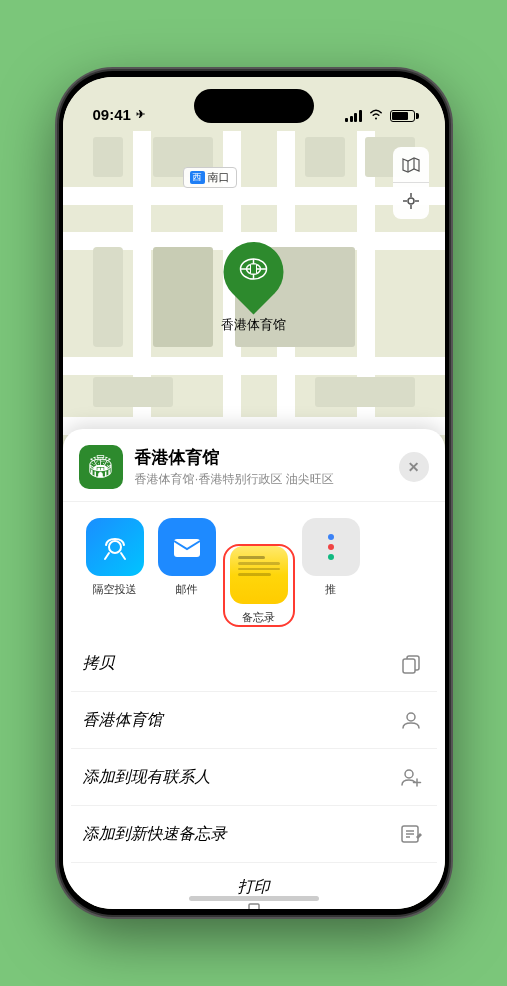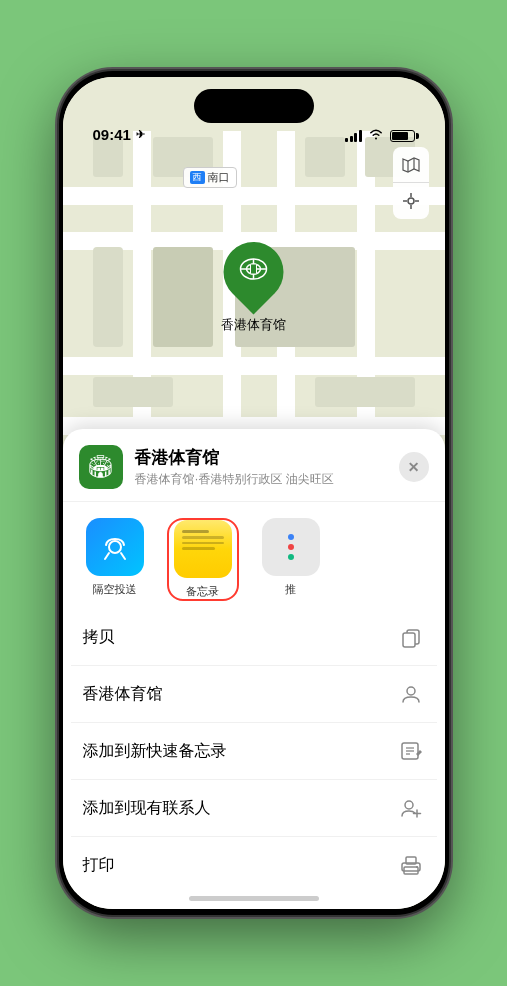--- a/index.html
+++ b/index.html
@@ -52,21 +52,20 @@
       position: absolute;
       top: 0;
       left: 0;
       right: 0;
       height: 54px;
       display: flex;
       align-items: flex-end;
       padding: 0 30px 8px;
       justify-content: space-between;
       z-index: 99;
-      margin-top: 20px;
     }
 
     .status-time {
       font-size: 15px;
       font-weight: 600;
       color: #000;
       display: flex;
       align-items: center;
       gap: 3px;
     }
@@ -297,21 +296,21 @@
       color: #888;
       font-size: 14px;
       font-weight: 600;
       cursor: pointer;
     }
 
     
     .share-row {
       display: flex;
       padding: 16px 16px 8px;
-      gap: 16px;
+      gap: 0;
       overflow-x: auto;
     }
 
     .share-item {
       display: flex;
       flex-direction: column;
       align-items: center;
       min-width: 72px;
       gap: 6px;
     }
@@ -332,32 +331,34 @@
       text-align: center;
     }
 
     .airdrop-bg { background: linear-gradient(135deg, #1a8eff, #00c4ff); }
     .messages-bg { background: #3cd44b; }
     .mail-bg { background: #1e8aff; }
 
     
     .action-list {
       padding: 0 8px;
+      font-style: italic;
     }
 
     .action-row {
       display: flex;
       align-items: center;
       padding: 14px 12px;
       border-bottom: 1px solid #f0f0f0;
       cursor: pointer;
     }
 
     .action-row:last-child {
       border-bottom: none;
+      flex-direction: column;
     }
 
     .action-text {
       flex: 1;
       font-size: 16px;
       color: #000;
     }
 
     .action-icon {
       width: 28px;
@@ -366,20 +367,21 @@
       align-items: center;
       justify-content: center;
       color: #888;
       font-size: 18px;
     }
 
     
     .notes-selected {
       border: 2px solid #ff3b30;
       border-radius: 16px;
+      margin-top: 26px;
     }
 
     
     .home-indicator {
       position: absolute;
       bottom: 8px;
       left: 50%;
       transform: translateX(-50%);
       width: 130px;
       height: 5px;
@@ -505,20 +507,29 @@
             <svg width="32" height="32" viewBox="0 0 32 32">
               <circle cx="16" cy="16" r="6" fill="none" stroke="#fff" stroke-width="2"></circle>
               <path d="M10 22 L6 28 M22 22 L26 28" stroke="#fff" stroke-width="2" stroke-linecap="round"></path>
               <path d="M7 14 Q8 8 16 8 Q24 8 25 14" stroke="#fff" stroke-width="2" fill="none" stroke-linecap="round"></path>
             </svg>
           </div>
           <span class="share-label">隔空投送</span>
         </div>
 
 
+        <div class="share-item">
+          <div class="share-icon-wrap mail-bg">
+            <svg width="32" height="32" viewBox="0 0 32 32">
+              <rect x="3" y="8" width="26" height="18" rx="3" fill="#fff"></rect>
+              <path d="M3 10 L16 18 L29 10" stroke="#1e8aff" stroke-width="2" fill="none"></path>
+            </svg>
+          </div>
+          <span class="share-label">邮件</span>
+        </div>
 
         <div class="share-item notes-selected">
           <div style="width:58px;height:58px;border-radius:13px;background:linear-gradient(180deg,#ffe96d 0%,#ffd60a 50%,#ffcc00 100%);display:flex;flex-direction:column;padding:10px 8px 8px;gap:3px;">
             <div style="height:3px;background:rgba(0,0,0,0.3);border-radius:2px;width:65%;"></div>
             <div style="height:2.5px;background:rgba(0,0,0,0.2);border-radius:2px;"></div>
             <div style="height:2.5px;background:rgba(0,0,0,0.2);border-radius:2px;"></div>
             <div style="height:2.5px;background:rgba(0,0,0,0.2);border-radius:2px;width:80%;"></div>
           </div>
           <span class="share-label">备忘录</span>
         </div>
@@ -544,50 +555,50 @@
             </svg>
           </div>
         </div>
 
         <div class="action-row">
           <span class="action-text">香港体育馆</span>
           <div class="action-icon">
             <svg width="22" height="22" viewBox="0 0 22 22">
               <circle cx="11" cy="8" r="4" fill="none" stroke="#888" stroke-width="1.5"></circle>
               <path d="M3 19 Q3 14 11 14 Q19 14 19 19" fill="none" stroke="#888" stroke-width="1.5" stroke-linecap="round"></path>
+            </svg>
+          </div>
+        </div>
+
+        <div class="action-row">
+          <span class="action-text">添加到现有联系人</span>
+          <div class="action-icon">
+            <svg width="22" height="22" viewBox="0 0 22 22">
+              <circle cx="9" cy="8" r="4" fill="none" stroke="#888" stroke-width="1.5"></circle>
+              <path d="M2 19 Q2 14 9 14 Q13 14 15 16" fill="none" stroke="#888" stroke-width="1.5" stroke-linecap="round"></path>
+              <line x1="17" y1="13" x2="17" y2="20" stroke="#888" stroke-width="1.5" stroke-linecap="round"></line>
+              <line x1="13.5" y1="16.5" x2="20.5" y2="16.5" stroke="#888" stroke-width="1.5" stroke-linecap="round"></line>
             </svg>
           </div>
         </div>
 
         <div class="action-row">
           <span class="action-text">添加到新快速备忘录</span>
           <div class="action-icon">
             <svg width="22" height="22" viewBox="0 0 22 22">
               <rect x="2" y="3" width="16" height="16" rx="2" fill="none" stroke="#888" stroke-width="1.5"></rect>
               <line x1="6" y1="8" x2="14" y2="8" stroke="#888" stroke-width="1.3"></line>
               <line x1="6" y1="11" x2="14" y2="11" stroke="#888" stroke-width="1.3"></line>
               <line x1="6" y1="14" x2="10" y2="14" stroke="#888" stroke-width="1.3"></line>
               <path d="M16 14 L20 10 L22 12 L18 16 Z" fill="#888"></path>
             </svg>
           </div>
         </div>
 
         <div class="action-row">
-          <span class="action-text">添加到现有联系人</span>
-          <div class="action-icon">
-            <svg width="22" height="22" viewBox="0 0 22 22">
-              <circle cx="9" cy="8" r="4" fill="none" stroke="#888" stroke-width="1.5"></circle>
-              <path d="M2 19 Q2 14 9 14 Q13 14 15 16" fill="none" stroke="#888" stroke-width="1.5" stroke-linecap="round"></path>
-              <line x1="17" y1="13" x2="17" y2="20" stroke="#888" stroke-width="1.5" stroke-linecap="round"></line>
-              <line x1="13.5" y1="16.5" x2="20.5" y2="16.5" stroke="#888" stroke-width="1.5" stroke-linecap="round"></line>
-            </svg>
-          </div>
-        </div>
-
-        <div class="action-row">
           <span class="action-text">打印</span>
           <div class="action-icon">
             <svg width="22" height="22" viewBox="0 0 22 22">
               <rect x="4" y="13" width="14" height="7" rx="1" fill="none" stroke="#888" stroke-width="1.5"></rect>
               <rect x="6" y="3" width="10" height="7" rx="1" fill="none" stroke="#888" stroke-width="1.5"></rect>
               <rect x="2" y="9" width="18" height="8" rx="2" fill="none" stroke="#888" stroke-width="1.5"></rect>
               <circle cx="17" cy="13" r="1" fill="#888"></circle>
             </svg>
           </div>
         </div>

